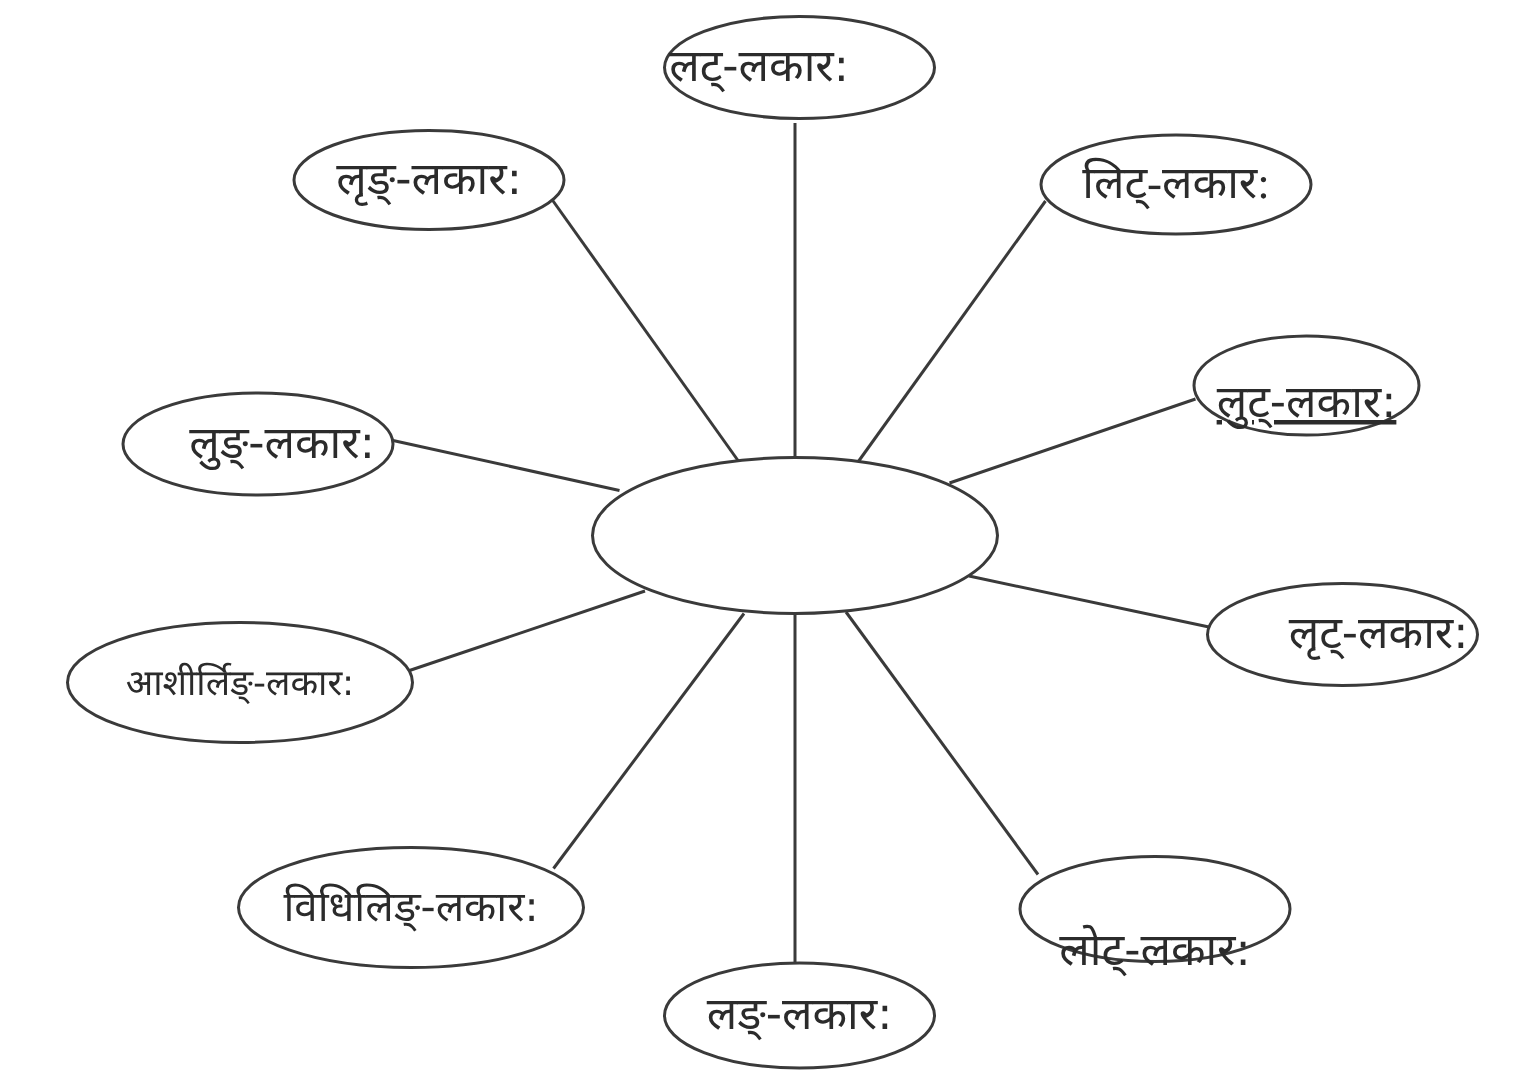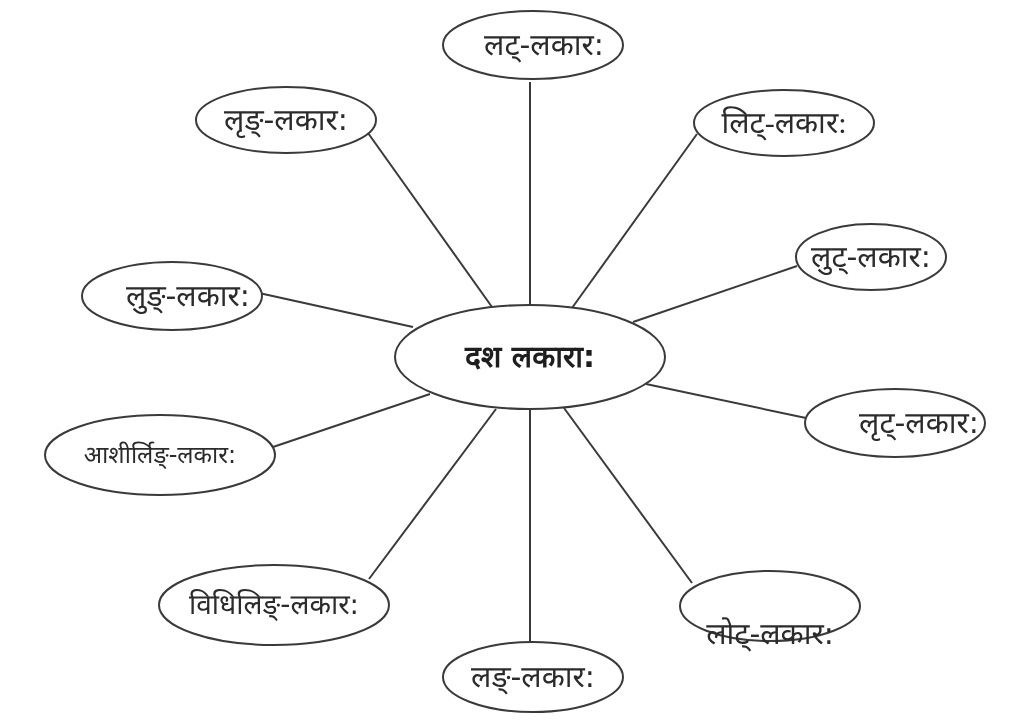--- a/index.html
+++ b/index.html
@@ -47,27 +47,26 @@
       <ellipse cx="871" cy="257" rx="75" ry="33" fill="#ffffff" stroke="#3a3a3a" stroke-width="2"></ellipse>
       <ellipse cx="172" cy="296" rx="90" ry="34" fill="#ffffff" stroke="#3a3a3a" stroke-width="2"></ellipse>
       <ellipse cx="895" cy="423" rx="90" ry="34" fill="#ffffff" stroke="#3a3a3a" stroke-width="2"></ellipse>
       <ellipse cx="160" cy="455" rx="115" ry="40" fill="#ffffff" stroke="#3a3a3a" stroke-width="2"></ellipse>
       <ellipse cx="274" cy="605" rx="115" ry="40" fill="#ffffff" stroke="#3a3a3a" stroke-width="2"></ellipse>
       <ellipse cx="770" cy="606" rx="90" ry="35" fill="#ffffff" stroke="#3a3a3a" stroke-width="2"></ellipse>
       <ellipse cx="533" cy="677" rx="90" ry="35" fill="#ffffff" stroke="#3a3a3a" stroke-width="2"></ellipse>
       <ellipse cx="530" cy="357" rx="135" ry="52" fill="#ffffff" stroke="#3a3a3a" stroke-width="2"></ellipse>
     </svg>
 
-  <div class="center-label" id="center-label" style="left: 530px; top: 357px;">दश लकारा:</div>
 
   <div id="node-labels">
-    <div class="node-label" style="left: 544px; top: 45px;">लट्-लकार:</div>
+    <div class="node-label" style="left: 506px; top: 45px;">लट्-लकार:</div>
     <div class="node-label" style="left: 286px; top: 120px;">लृङ्-लकार:</div>
     <div class="node-label" style="left: 784px; top: 123px; font-family: Liberation Serif, serif;">लिट्-लकार:</div>
-    <div class="node-label" style="left: 871px; top: 257px;">लुट्-लकार:</div>
+    <div class="node-label" style="left: 871px; top: 269px; text-decoration: underline;">लुट्-लकार:</div>
     <div class="node-label" style="left: 188px; top: 296px;">लुङ्-लकार:</div>
     <div class="node-label" style="left: 895px; top: 423px; margin-left: 24px;">लृट्-लकार:</div>
     <div class="node-label" style="left: 160px; top: 455px; font-size: 24px;">आशीर्लिङ्-लकार:</div>
     <div class="node-label" style="left: 274px; top: 605px; font-size: 28px;">विधिलिङ्-लकार:</div>
     <div class="node-label" style="left: 770px; top: 606px; margin-top: 28px;">लोट्-लकार:</div>
     <div class="node-label" style="left: 533px; top: 677px;">लङ्-लकार:</div>
   </div>
 </div>
 
 </body></html>

